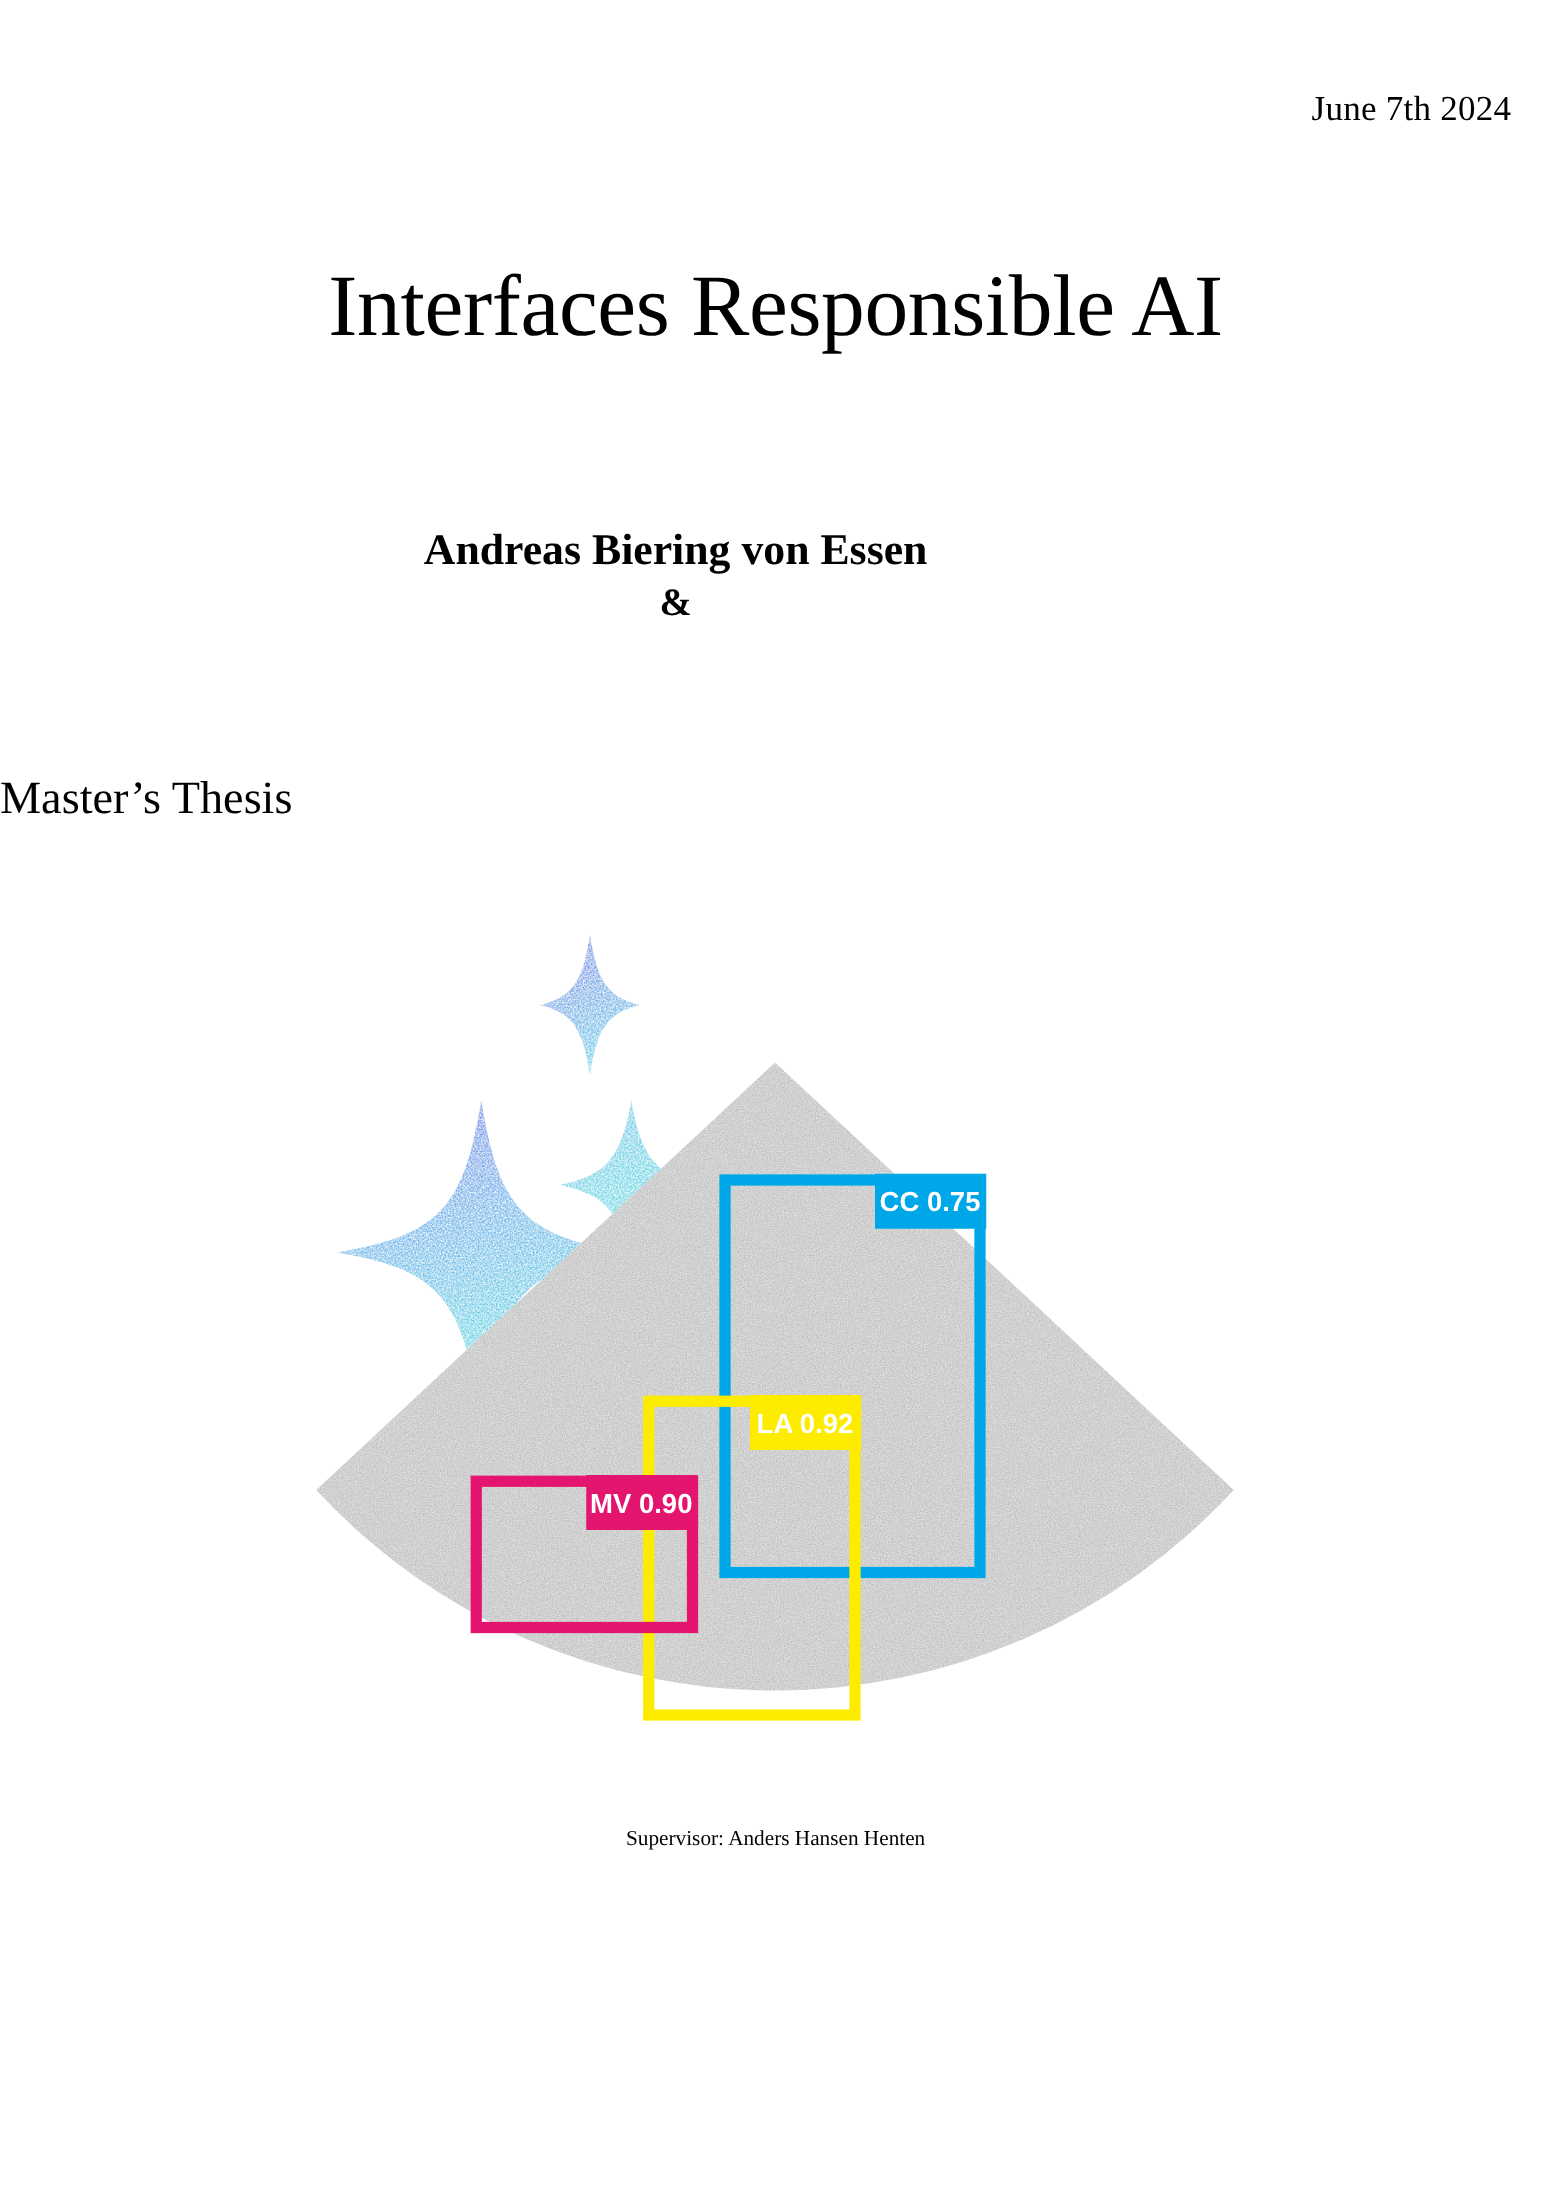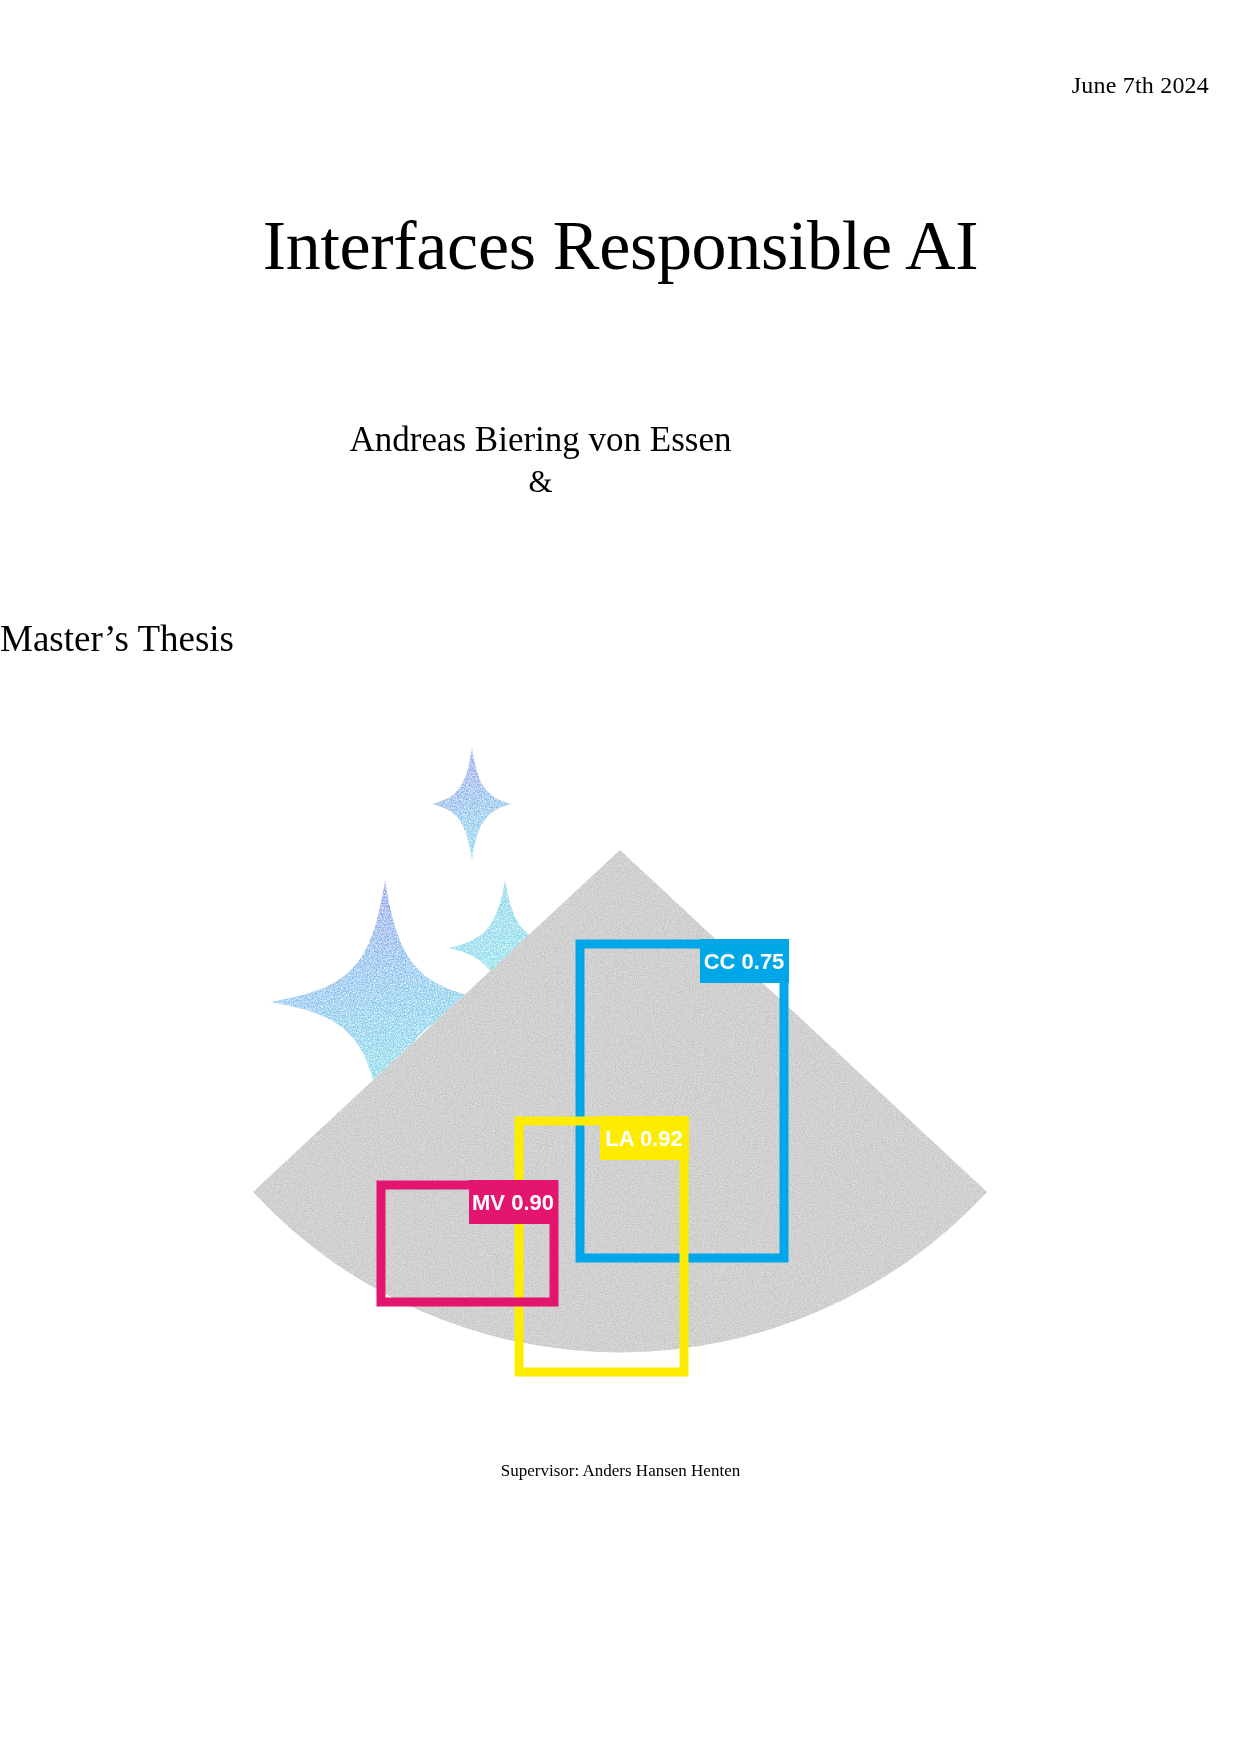--- a/index.html
+++ b/index.html
@@ -14,21 +14,21 @@
     font-family: "Liberation Serif", "DejaVu Serif", serif;
     color: #000000;
     overflow: hidden;
   }
 
   
   .date-line {
     position: absolute;
     top: 72px;
     right: 32px;
-    font-size: 24px;
+    font-size: 28px;
     letter-spacing: 0.2px;
     white-space: nowrap;
   }
 
   
   .title-block {
     position: absolute;
     top: 204px;
     left: 0;
     width: 1241px;
@@ -42,20 +42,21 @@
     white-space: nowrap;
   }
 
   
   .authors-block {
     position: absolute;
     top: 418px;
     left: 0;
     width: 1081px;
     text-align: center;
+    font-weight: bold;
   }
   .author-line {
     font-size: 35px;
     line-height: 44px;
     white-space: nowrap;
   }
   .amp-line {
     font-size: 31px;
     line-height: 40px;
   }

